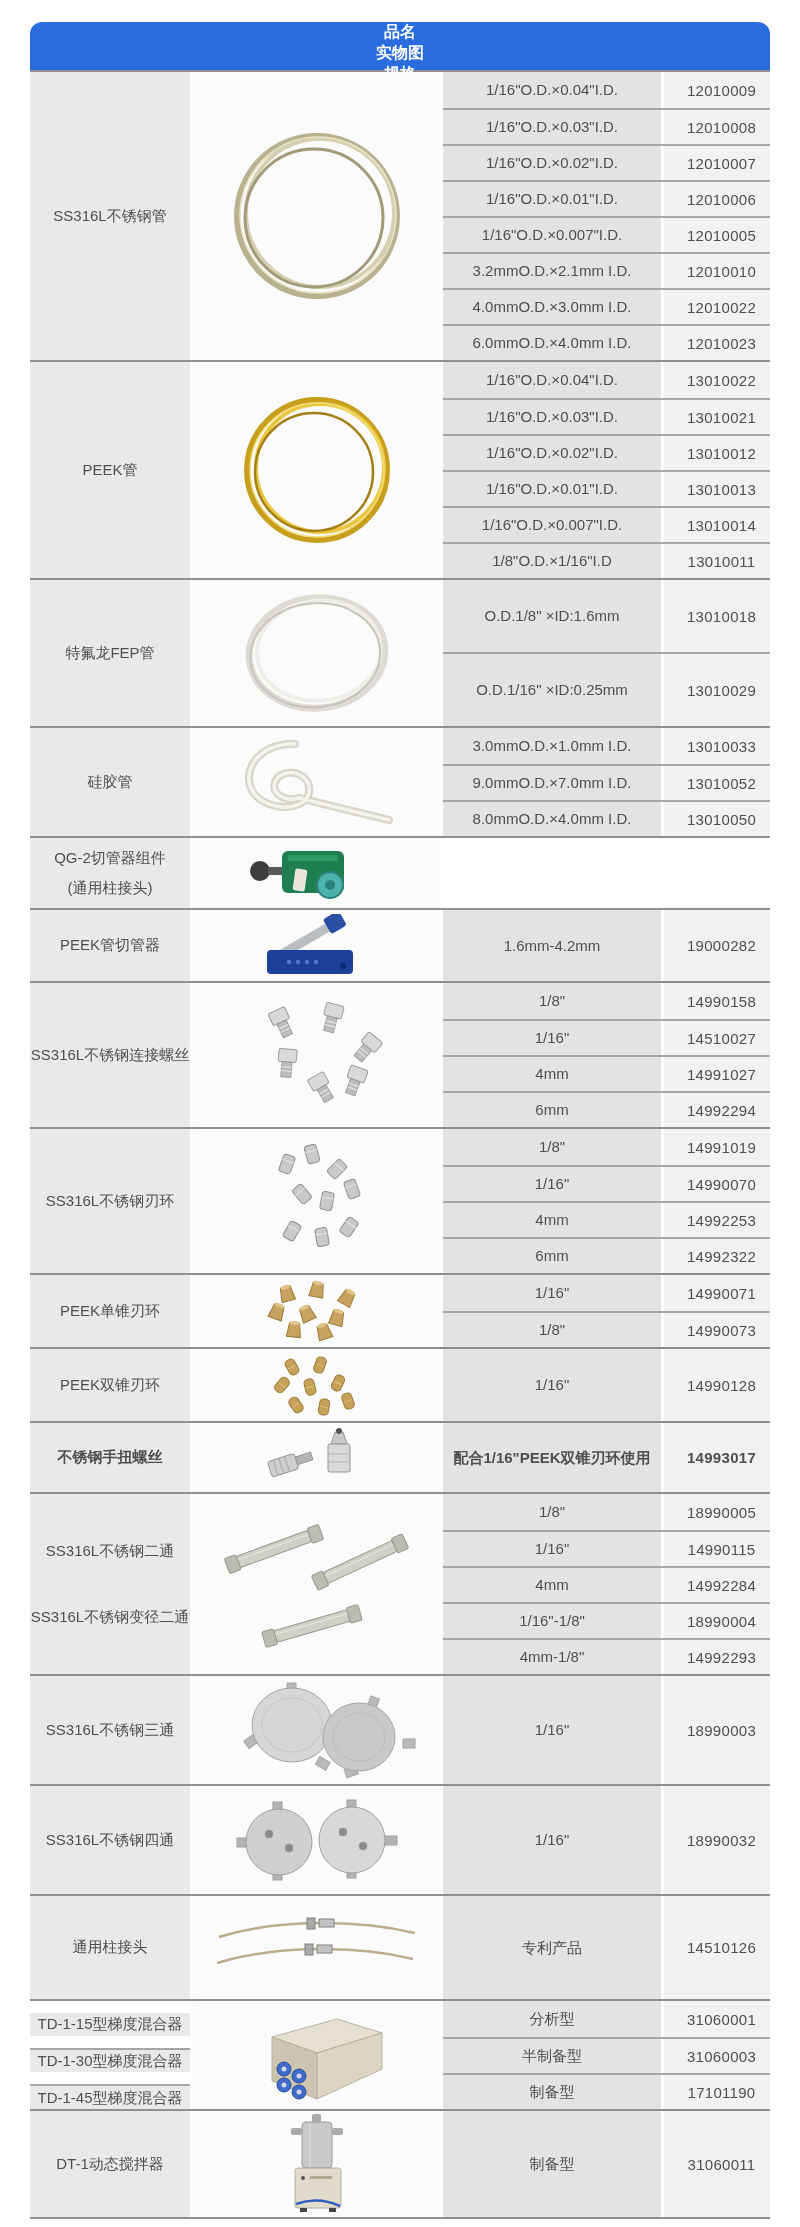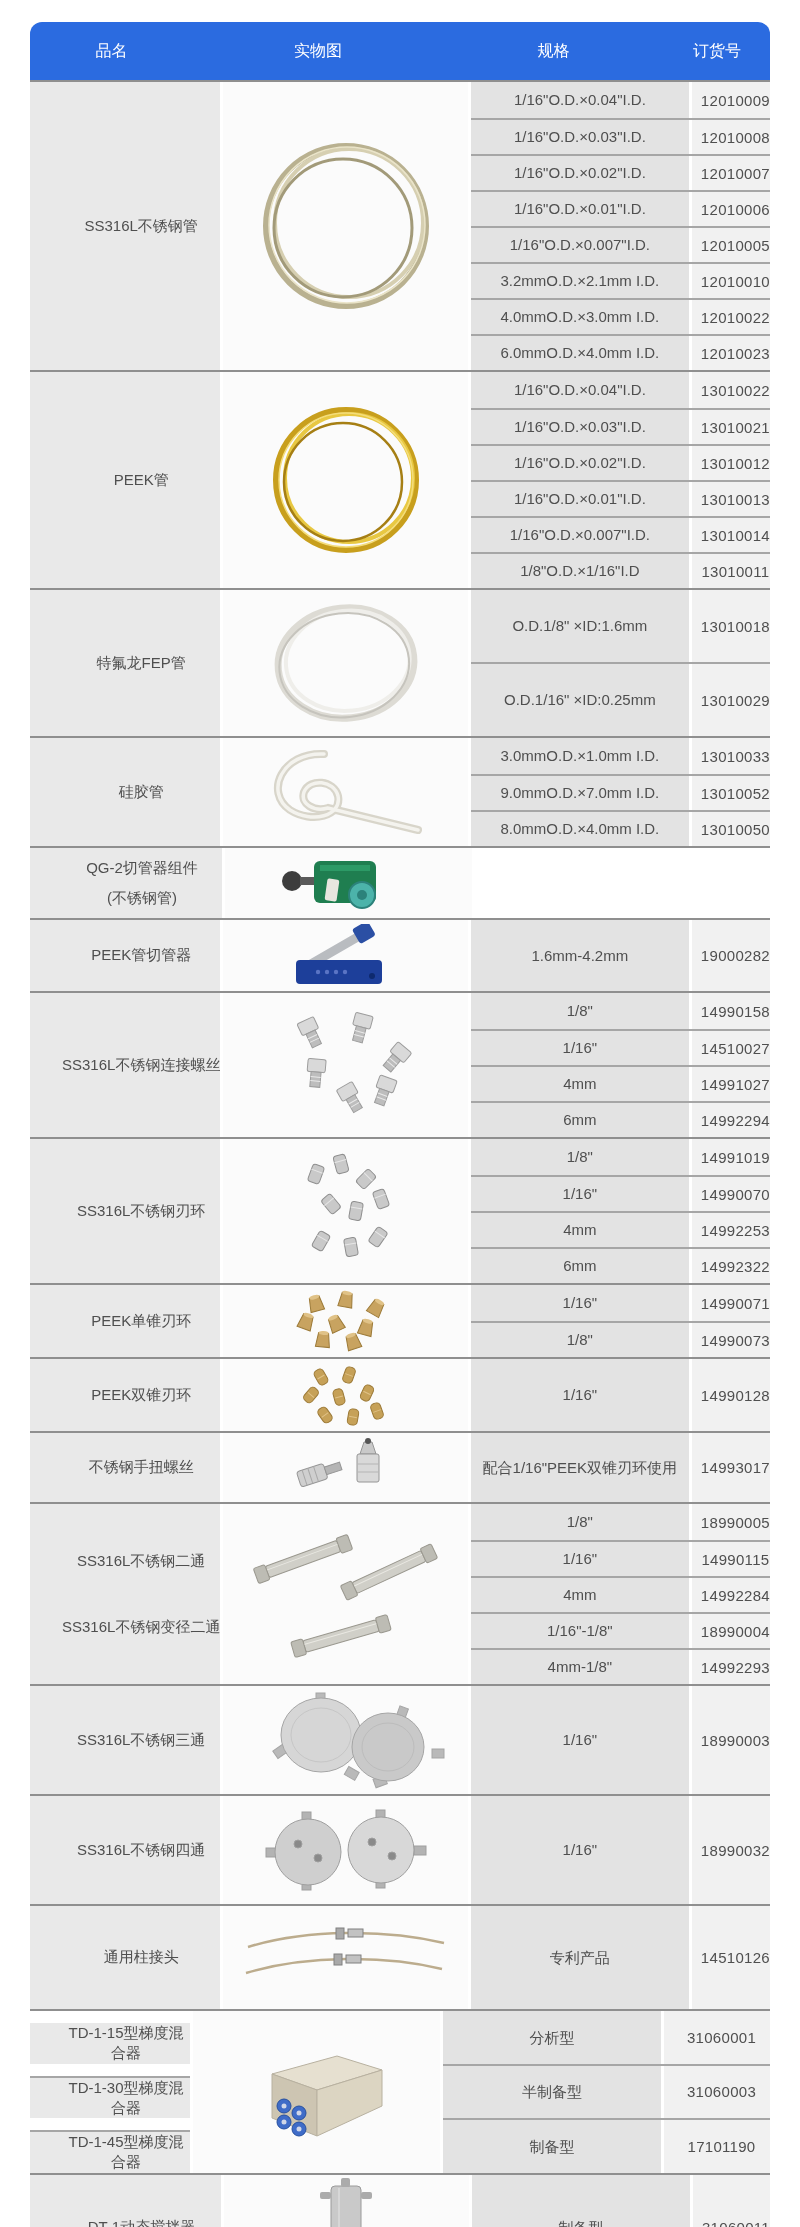--- a/index.html
+++ b/index.html
@@ -4,28 +4,28 @@
 <style>
   :root{
     --header-bg:#2B6BE0; --header-text:#FFFFFF;
     --name-bg:#E9E9E9; --image-bg:#FBFBFB; --spec-bg:#E3E3E3; --order-bg:#F1F1F1;
     --group-border:#8F8F8F; --row-border:#A6A6A6; --text:#4F4F4F;
   }
   html,body{margin:0;padding:0;background:#ffffff;}
   body{font-family:"Liberation Sans","DejaVu Sans",sans-serif;color:var(--text);}
   .page{width:800px;min-height:2227px;box-sizing:border-box;}
   .catalog{width:740px;margin:22px auto 0;}
-  .thead{display:flex;height:58px;background:var(--header-bg);border-radius:12px 12px 0 0;
-         color:var(--header-text);font-size:16px;font-weight:normal;align-items:center;}
+  .thead{display:flex;height:48px;background:var(--header-bg);border-radius:12px 12px 0 0;
+         color:var(--header-text);font-size:16px;font-weight:bold;align-items:center;flex-direction:column;}
   .th{text-align:center;}
   .th.c1{width:163px}.th.c2{width:250px}.th.c3{width:221px}.th.c4{width:106px}
   .tbody{border-bottom:2px solid var(--group-border);}
   .group{display:flex;border-top:2px solid var(--group-border);box-sizing:border-box;align-items:stretch;}
   .name-cell{width:160px;margin-right:3px;background:var(--name-bg);display:flex;flex-direction:column;
-             justify-content:space-evenly;align-items:center;font-size:15px;text-align:center;line-height:1.35;padding-left:32px;}
+             justify-content:space-evenly;align-items:center;font-size:15px;text-align:center;line-height:1.35;}
   .name-col{width:163px;display:flex;flex-direction:column;}
   .name-col .name-cell{flex:1;width:160px;justify-content:center;box-sizing:border-box;margin-top:12px;}
   .name-col .name-cell.sep{border-top:2px solid var(--row-border);}
   .image-cell{width:247px;margin-right:3px;background:var(--image-bg);display:flex;align-items:center;justify-content:center;overflow:hidden;}
   .rows{flex:1;display:flex;flex-direction:column;}
   .row{flex:1;display:flex;min-height:36px;box-sizing:border-box;}
   .row.sep{border-top:2px solid var(--row-border);}
   .spec-cell{width:218px;margin-right:3px;background:var(--spec-bg);display:flex;flex-direction:column;
              justify-content:center;align-items:center;font-size:15px;gap:10px;text-align:center;line-height:1.3;}
   .order-cell{flex:1;background:var(--order-bg);display:flex;align-items:center;justify-content:center;
@@ -228,21 +228,21 @@
               <div class="spec-cell">
                 <div class="spec-line">8.0mmO.D.×4.0mm I.D.</div>
               </div>
               <div class="order-cell">13010050</div>
             </div>
           </div>
         </div>
         <div class="group" style="min-height: 72px;">
           <div class="name-cell">
             <div class="name-line">QG-2切管器组件</div>
-            <div class="name-line">(不锈钢管)</div>
+            <div class="name-line">(通用柱接头)</div>
           </div>
           <div class="image-cell">
             <div class="photo">
               <svg width="150" height="60" viewBox="0 0 150 60">
                 <circle cx="18" cy="28" r="10" fill="#3d3d3d"></circle>
                 <rect x="26" y="24" width="16" height="8" fill="#5a5a5a"></rect>
                 <rect x="40" y="8" width="62" height="42" rx="6" fill="#1f7e50"></rect>
                 <rect x="46" y="12" width="50" height="6" fill="#2c9a66"></rect>
                 <rect x="52" y="26" width="12" height="22" rx="2" fill="#e8e6df" transform="rotate(8 58 37)"></rect>
                 <circle cx="88" cy="42" r="13" fill="#4cb3aa" stroke="#2c827b" stroke-width="2"></circle>
@@ -527,21 +527,21 @@
           </div>
           <div class="rows">
             <div class="row">
               <div class="spec-cell">
                 <div class="spec-line">1/16"</div>
               </div>
               <div class="order-cell">14990128</div>
             </div>
           </div>
         </div>
-        <div class="group" style="min-height: 71px;">
+        <div class="group" style="min-height: 71px; font-weight: bold;">
           <div class="name-cell">
             <div class="name-line">不锈钢手扭螺丝</div>
           </div>
           <div class="image-cell">
             <div class="photo">
               <svg width="140" height="60" viewBox="0 0 140 60">
                 <g transform="translate(40,36) rotate(-18)">
                   <rect x="-18" y="-8" width="28" height="16" rx="3" fill="#cfcfcf" stroke="#969696"></rect>
                   <line x1="-12" y1="-8" x2="-12" y2="8" stroke="#a8a8a8"></line>
                   <line x1="-6" y1="-8" x2="-6" y2="8" stroke="#a8a8a8"></line>

